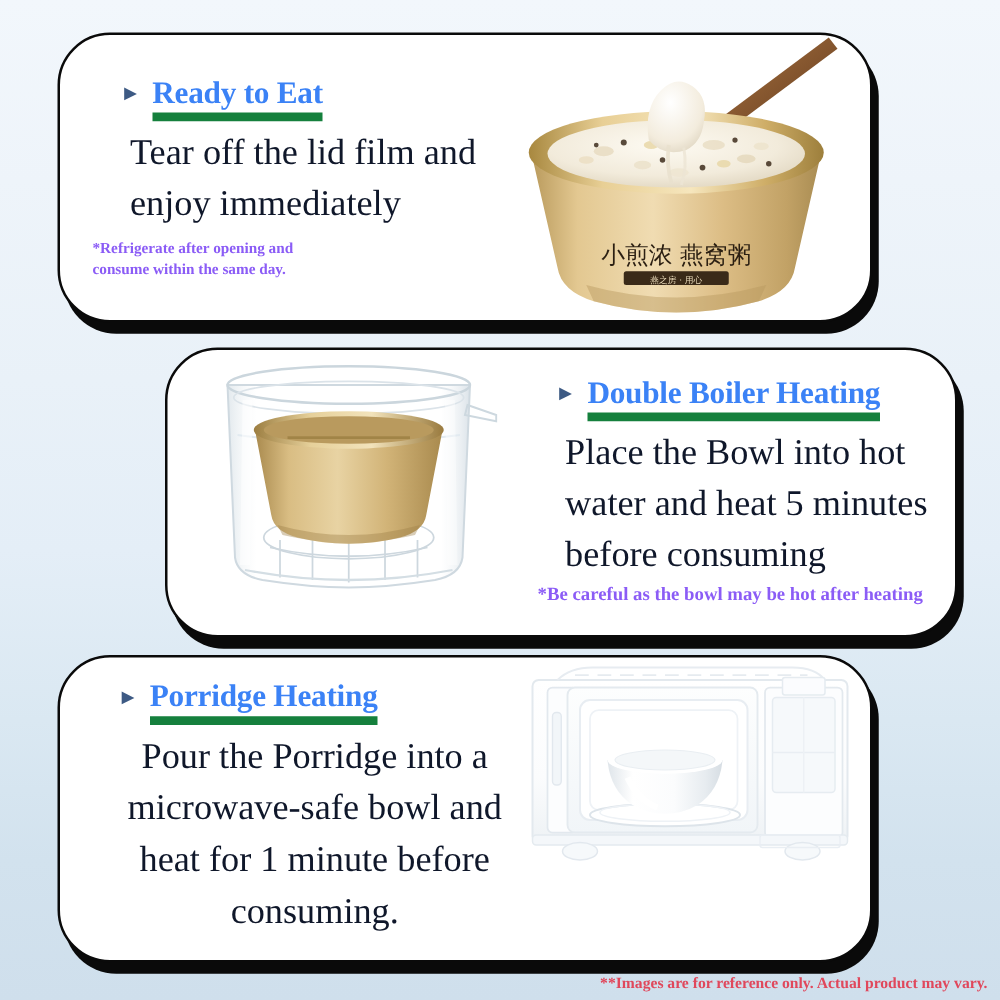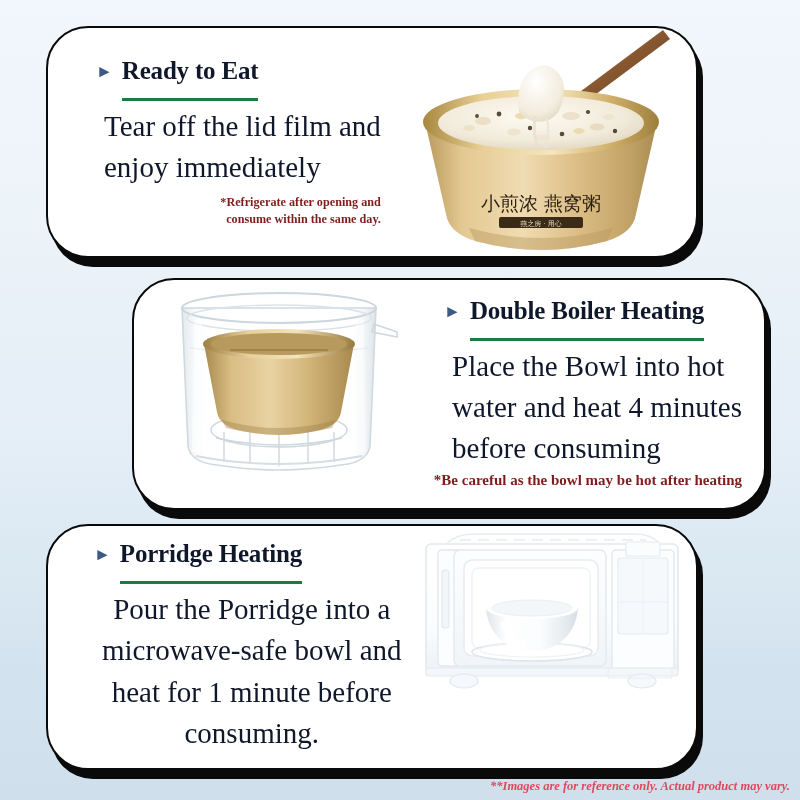--- a/index.html
+++ b/index.html
@@ -76,41 +76,40 @@
   .bullet-tri {
     color: #3d5a84;
     font-size: 17px;
     line-height: 1;
     position: relative;
     top: -2px;
   }
   .heading {
     font-size: 25px;
     font-weight: bold;
-    color: #0f172a;
+    color: #3b82f6;
     letter-spacing: -0.2px;
-    border-bottom: 3px solid #15803d;
-    padding-bottom: 13px;
+    border-bottom: 7px solid #15803d;
+    padding-bottom: 1px;
     white-space: nowrap;
   }
   .body-text {
     font-size: 29px;
     line-height: 1.42;
     color: #0f172a;
     margin-top: 5px;
     white-space: pre-line;
   }
   .footnote {
     font-size: 12.2px;
     font-weight: bold;
     line-height: 1.38;
-    color: #7f1d1d;
+    color: #8b5cf6;
     margin-top: 3px;
     white-space: pre-line;
-    text-align: right;
   }
 
   #card-1 .text-col { padding-left: 26px; }
   #card-1 .heading-row { margin-left: 22px; }
   #card-1 .body-text  { margin-left: 30px; }
   #card-1 .footnote   { margin-left: 0px; margin-top: 6px; }
 
   #card-2 .text-col { padding-right: 22px; }
   #card-2 .heading-row { margin-left: 14px; }
   #card-2 .body-text  { margin-left: 22px; }
@@ -123,21 +122,20 @@
 
   
   #footer-note {
     position: absolute;
     right: 10px;
     bottom: 6px;
     font-size: 12.5px;
     font-weight: bold;
     color: #e0485c;
     white-space: nowrap;
-    font-style: italic;
   }
 
   svg { display: block; }
 </style>
 </head>
 <body>
 
 <div id="stage">
 
   <div class="card" id="card-1">
@@ -238,21 +236,21 @@
 
   <div class="card" id="card-2">
     <div class="card-inner reverse">
 
       <div class="text-col">
         <div class="heading-row">
           <span class="bullet-tri">►</span>
           <span class="heading">Double Boiler Heating</span>
         </div>
         <div class="body-text">Place the Bowl into hot
-water and heat 4 minutes
+water and heat 5 minutes
 before consuming</div>
         <div class="footnote">*Be careful as the bowl may be hot after heating</div>
       </div>
 
       <div class="art-col">
         <svg width="238" height="196" viewBox="0 0 238 196">
           <defs>
             <linearGradient id="glassG" x1="0" y1="0" x2="1" y2="0">
               <stop offset="0%" stop-color="#dde5ea" stop-opacity="0.85"></stop>
               <stop offset="12%" stop-color="#ffffff" stop-opacity="0.35"></stop>

